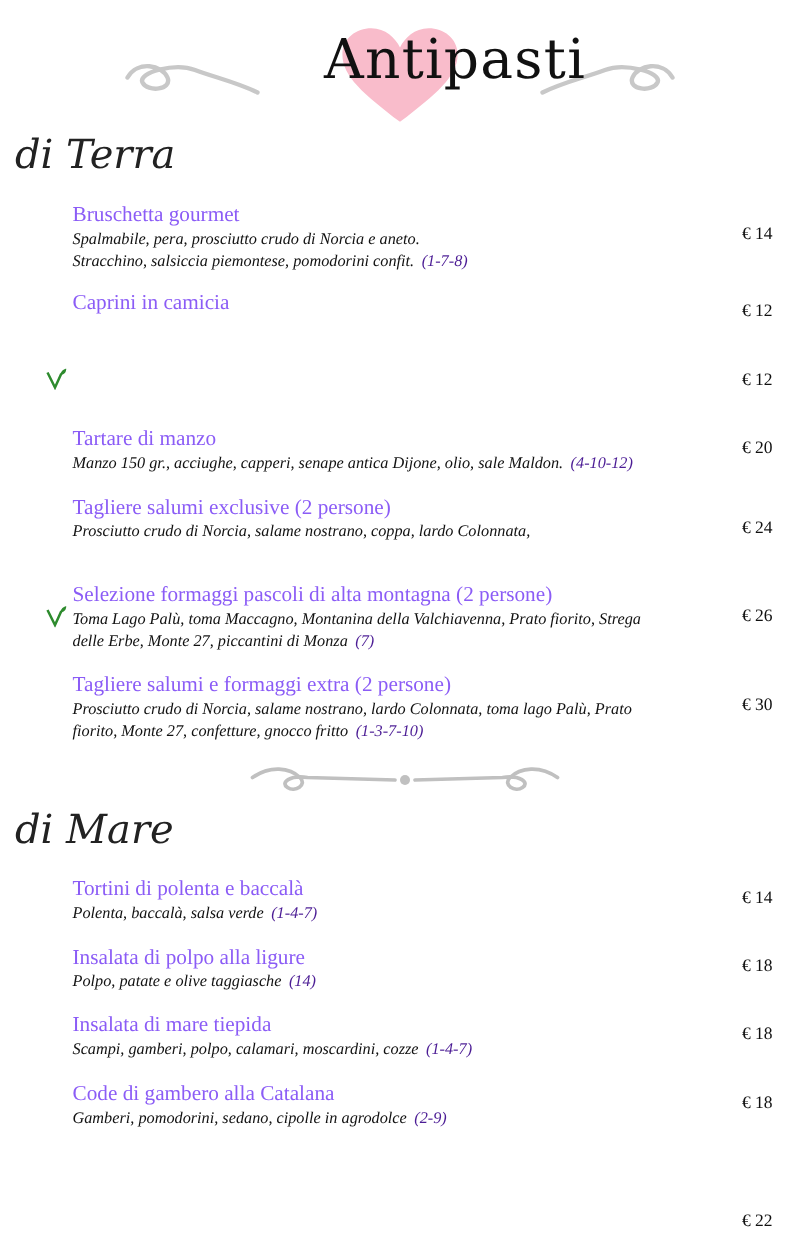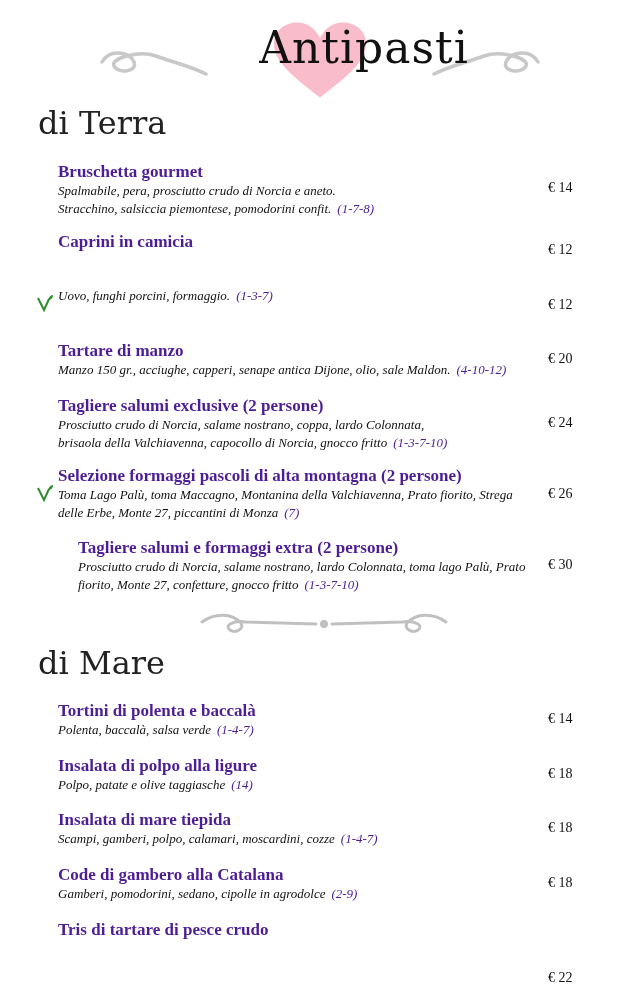--- a/index.html
+++ b/index.html
@@ -3,26 +3,26 @@
 <meta charset="utf-8">
 <style>
   html, body { margin:0; padding:0; background:#ffffff; }
   body { width:640px; height:996px; position:relative; overflow:hidden; font-family:"Liberation Serif", serif; }
   .abs { position:absolute; }
   .title-wrap { left:0; top:0; width:640px; height:110px; }
   .heart { left:272px; top:22px; width:96px; height:78px; }
   .title { left:12px; width:640px; top:22px; text-align:center; font-family:"DejaVu Serif", serif; font-size:44px; color:#111; letter-spacing:1px;padding-left:32px; }
   .flourish-left { left:100px; top:40px; }
   .flourish-right { left:430px; top:40px; }
-  .section-title { left:38px; font-family:"DejaVu Serif", serif; font-size:32px; color:#222; }
+  .section-title { left:12px; font-family:"DejaVu Serif", serif; font-style:italic; font-size:32px; color:#222; }
   .item { left:58px; width:480px; }
-  .item-name { font-family:"Liberation Serif", serif; font-weight:bold; font-size:17px; color:#4c1d95; line-height:20px; white-space:nowrap; }
+  .item-name { font-family:"Liberation Serif", serif; font-weight:normal; font-size:17px; color:#8b5cf6; line-height:20px; white-space:nowrap; }
   .item-desc { font-family:"Liberation Serif", serif; font-style:italic; font-size:13px; color:#111; line-height:18px; }
   .allergens { color:#4c1d95; font-style:italic; margin-left:6px; }
-  .price { left:548px; width:70px; text-align:left; font-family:"Liberation Serif", serif; font-size:14px; color:#111; }
+  .price { left:548px; width:70px; text-align:right; font-family:"Liberation Serif", serif; font-size:14px; color:#111; }
   .veg { left:36px; width:18px; height:18px; }
   .divider { left:196px; top:606px; }
 </style>
 </head>
 <body>
 
 <div class="abs title-wrap">
   <svg class="abs heart" viewBox="0 0 100 80">
     <path d="M50 78 C20 55 2 40 2 22 C2 8 14 0 26 0 C38 0 46 8 50 16 C54 8 62 0 74 0 C86 0 98 8 98 22 C98 40 80 55 50 78 Z" fill="#f9bccb"></path>
   </svg>
@@ -47,49 +47,47 @@
 <div class="abs item" style="top:232px;">
   <div class="item-name">Caprini in camicia</div>
 </div>
 <div class="abs price" style="top:242px;">€ 12</div>
 
 <svg class="abs veg" style="top:294px;" viewBox="0 0 18 18">
   <path d="M2 4 L8 16 L13 5" stroke="#2e8b2e" stroke-width="2" fill="none"></path>
   <path d="M12 6 C13 2 16 1 17 1 C17 4 15 6 12 6 Z" fill="#2e8b2e"></path>
 </svg>
 <div class="abs item" style="top:287px;">
-  <div class="item-desc"><span>Uovo, funghi porcini, formaggio.</span><span class="allergens">(1-3-7)</span></div>
 </div>
 <div class="abs price" style="top:297px;">€ 12</div>
 
 <div class="abs item" style="top:341px;">
   <div class="item-name">Tartare di manzo</div>
   <div class="item-desc"><span>Manzo 150 gr., acciughe, capperi, senape antica Dijone, olio, sale Maldon.</span><span class="allergens">(4-10-12)</span></div>
 </div>
 <div class="abs price" style="top:351px;">€ 20</div>
 
 <div class="abs item" style="top:396px;">
   <div class="item-name">Tagliere salumi exclusive (2 persone)</div>
   <div class="item-desc">Prosciutto crudo di Norcia, salame nostrano, coppa, lardo Colonnata,</div>
-  <div class="item-desc"><span>brisaola della Valchiavenna, capocollo di Norcia, gnocco fritto</span><span class="allergens">(1-3-7-10)</span></div>
 </div>
 <div class="abs price" style="top:415px;">€ 24</div>
 
 <svg class="abs veg" style="top:484px;" viewBox="0 0 18 18">
   <path d="M2 4 L8 16 L13 5" stroke="#2e8b2e" stroke-width="2" fill="none"></path>
   <path d="M12 6 C13 2 16 1 17 1 C17 4 15 6 12 6 Z" fill="#2e8b2e"></path>
 </svg>
 <div class="abs item" style="top:466px;width:500px;">
   <div class="item-name">Selezione formaggi pascoli di alta montagna (2 persone)</div>
   <div class="item-desc" style="white-space:nowrap;">Toma Lago Palù, toma Maccagno, Montanina della Valchiavenna, Prato fiorito, Strega</div>
   <div class="item-desc"><span>delle Erbe, Monte 27, piccantini di Monza</span><span class="allergens">(7)</span></div>
 </div>
 <div class="abs price" style="top:486px;">€ 26</div>
 
-<div class="abs item" style="top:538px;width:500px;margin-left:20px;">
+<div class="abs item" style="top:538px;width:500px;">
   <div class="item-name">Tagliere salumi e formaggi extra (2 persone)</div>
   <div class="item-desc" style="white-space:nowrap;">Prosciutto crudo di Norcia, salame nostrano, lardo Colonnata, toma lago Palù, Prato</div>
   <div class="item-desc"><span>fiorito, Monte 27, confetture, gnocco fritto</span><span class="allergens">(1-3-7-10)</span></div>
 </div>
 <div class="abs price" style="top:557px;">€ 30</div>
 
 <svg class="abs divider" width="256" height="36" viewBox="0 0 256 36">
   <path d="M6 16 C20 6 36 8 44 16 C50 22 40 28 34 24 C28 20 36 14 50 16 L120 18" stroke="#c0c0c0" stroke-width="3" fill="none" stroke-linecap="round"></path>
   <circle cx="128" cy="18" r="4" fill="#c0c0c0"></circle>
   <path d="M250 16 C236 6 220 8 212 16 C206 22 216 28 222 24 C228 20 220 14 206 16 L136 18" stroke="#c0c0c0" stroke-width="3" fill="none" stroke-linecap="round"></path>
@@ -115,15 +113,14 @@
 </div>
 <div class="abs price" style="top:820px;">€ 18</div>
 
 <div class="abs item" style="top:865px;">
   <div class="item-name">Code di gambero alla Catalana</div>
   <div class="item-desc"><span>Gamberi, pomodorini, sedano, cipolle in agrodolce</span><span class="allergens">(2-9)</span></div>
 </div>
 <div class="abs price" style="top:875px;">€ 18</div>
 
 <div class="abs item" style="top:920px;">
-  <div class="item-name">Tris di tartare di pesce crudo</div>
 </div>
 <div class="abs price" style="top:970px;">€ 22</div>
 
 </body></html>

